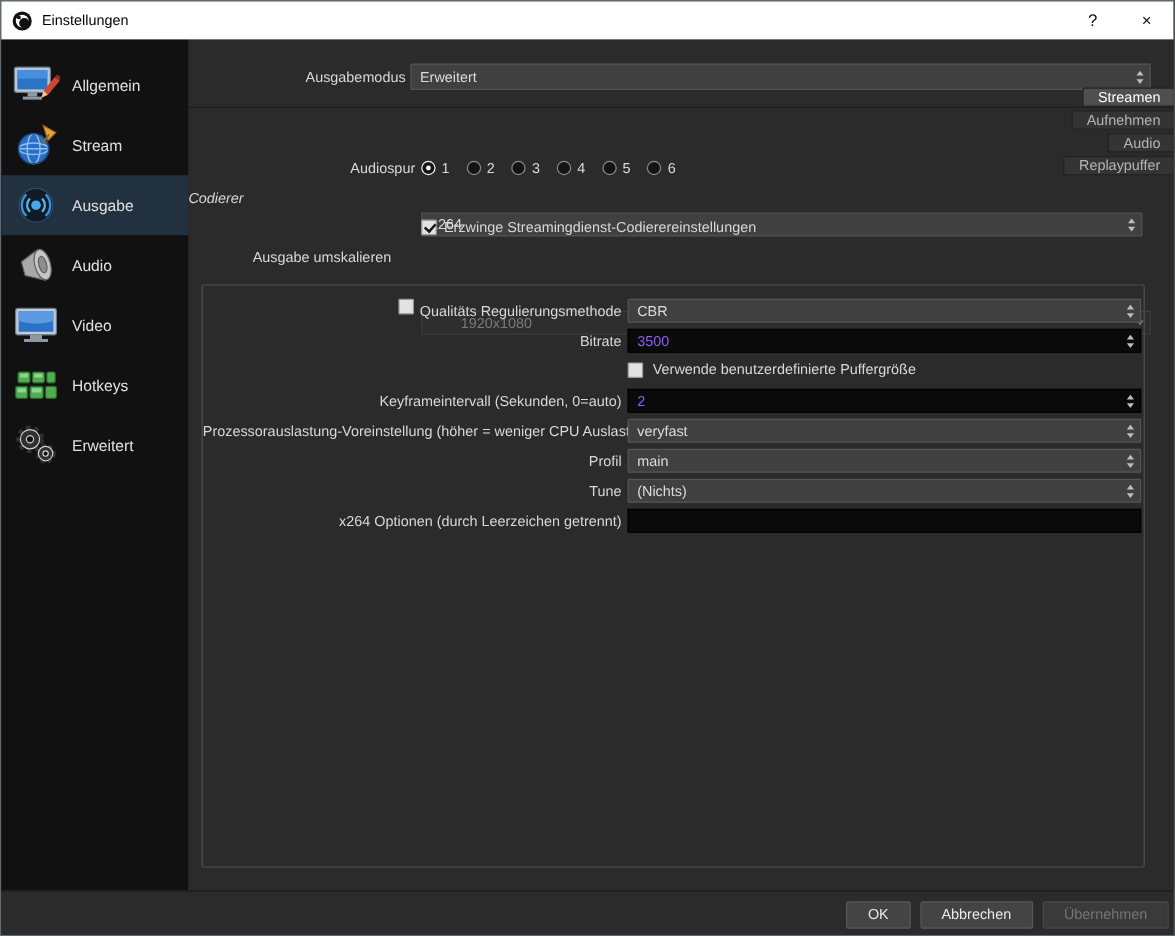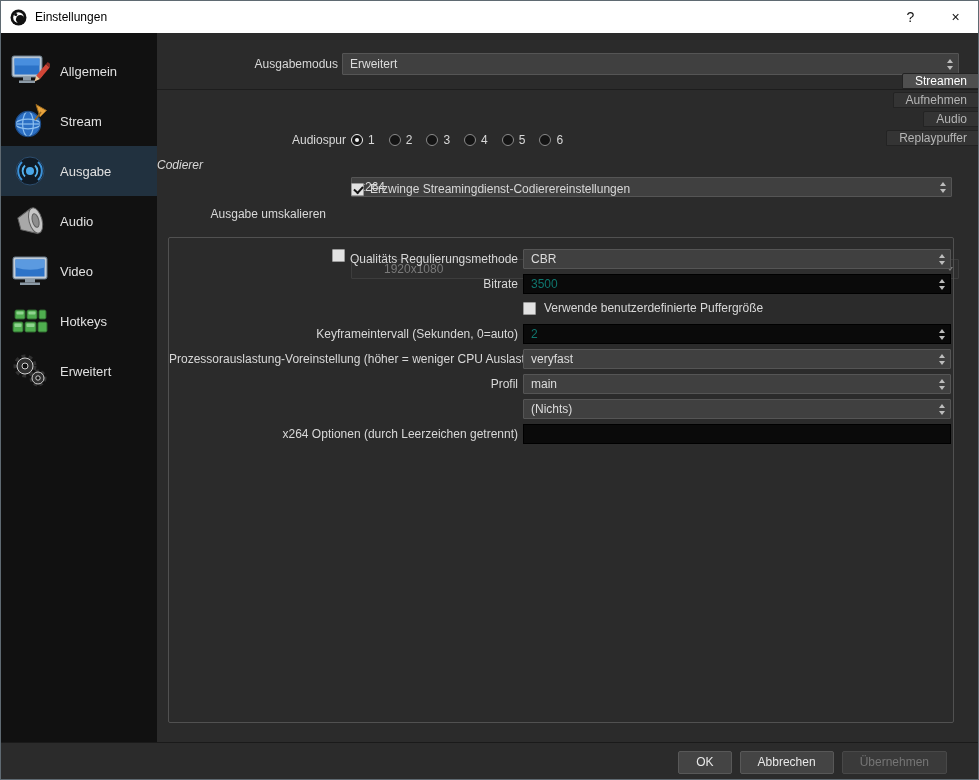--- a/index.html
+++ b/index.html
@@ -53,33 +53,33 @@
   .groupbox { position:absolute; left:11px; top:204px; width:786px; height:486px; border:1px solid #515151; border-radius:2px; }
   .grow { position:absolute; left:0; width:100%; height:20px; }
   .g0{top:11px}.g1{top:36px}.g2{top:61px}.g3{top:86px}.g4{top:111px}.g5{top:136px}.g6{top:161px}.g7{top:186px}
   .glabel { position:absolute; left:0; top:0; width:349px; text-align:right; }
   .gctrl { position:absolute; left:354px; top:0; width:428px; height:20px; }
   .gcheck { position:absolute; left:354px; top:2px; display:flex; align-items:center; gap:8px; }
 
   
   .combo { position:relative; background:#404040; border:1px solid #555555; color:#dcdcdc; font-size:12px; display:flex; align-items:center; padding:0 18px 0 7px; border-radius:1px; }
   .combo.disabled { background:#2e2e2e; border-color:#3d3d3d; color:#7a7a7a;padding-left:32px; }
-  .spinbox { position:relative; background:#0a0a0a; border:1px solid #000; color:#0f766e; font-size:12px; display:flex; align-items:center; padding:0 18px 0 7px; }
+  .spinbox { position:relative; background:#0a0a0a; border:1px solid #000; color:#8b5cf6; font-size:12px; display:flex; align-items:center; padding:0 18px 0 7px; }
   .textbox { position:absolute; left:354px; top:0; width:428px; height:20px; background:#0a0a0a; border:1px solid #000; color:#e8e8e8; font-size:12px; padding:0 6px; font-family:"Liberation Sans",sans-serif; }
   .spinner { position:absolute; right:2px; top:0; bottom:0; width:13px; display:flex; flex-direction:column; align-items:center; justify-content:center; }
   .tu { width:0; height:0; border-left:3.5px solid transparent; border-right:3.5px solid transparent; border-bottom:4px solid #bdbdbd; display:block; margin:1.5px 0; }
   .td { width:0; height:0; border-left:3.5px solid transparent; border-right:3.5px solid transparent; border-top:4px solid #bdbdbd; display:block; margin:1.5px 0; }
   .combo.disabled .td { border-top-color:#7a7a7a; }
 
   .cb { width:13px; height:13px; background:#e2e2e2; border:1px solid #9a9a9a; border-radius:1px; position:relative; display:block; flex:0 0 13px; }
   .cb.checked::after { content:""; position:absolute; left:2px; top:2px; width:7px; height:4px; border-left:2px solid #161616; border-bottom:2px solid #161616; transform:rotate(-48deg); }
   .cb-label { font-size:12px; color:#d8d8d8; }
 
   
-  .footer { position:absolute; left:0; top:741px; width:100%; height:39px; background:#2b2b2b; border-top:1px solid #1a1a1a; display:flex; align-items:center; justify-content:flex-end; gap:8px; padding-right:31px; }
+  .footer { position:absolute; left:0; top:741px; width:100%; height:39px; background:#2b2b2b; border-top:1px solid #1a1a1a; display:flex; align-items:center; justify-content:flex-end; gap:8px; padding-right:4px; }
   .btn { height:23px; padding:0 17px; background:#444444; border:1px solid #585858; border-radius:2px; color:#e8e8e8; font-size:12px; display:flex; align-items:center; }
   .btn.disabled { color:#757575; background:#3a3a3a; border-color:#484848; }
 </style>
 </head>
 <body>
 
 <div class="window">
 
   <div class="titlebar">
     <svg class="tb-logo" viewBox="0 0 16 16">
@@ -343,20 +343,21 @@
         <div class="combo gctrl">
           <span>main</span>
           <span class="spinner">
               <i class="tu"></i>
               <i class="td"></i>
             </span>
         </div>
       </div>
 
       <div class="grow g6">
+        <div class="flabel glabel">Tune</div>
         <div class="combo gctrl">
           <span>(Nichts)</span>
           <span class="spinner">
               <i class="tu"></i>
               <i class="td"></i>
             </span>
         </div>
       </div>
 
       <div class="grow g7">

